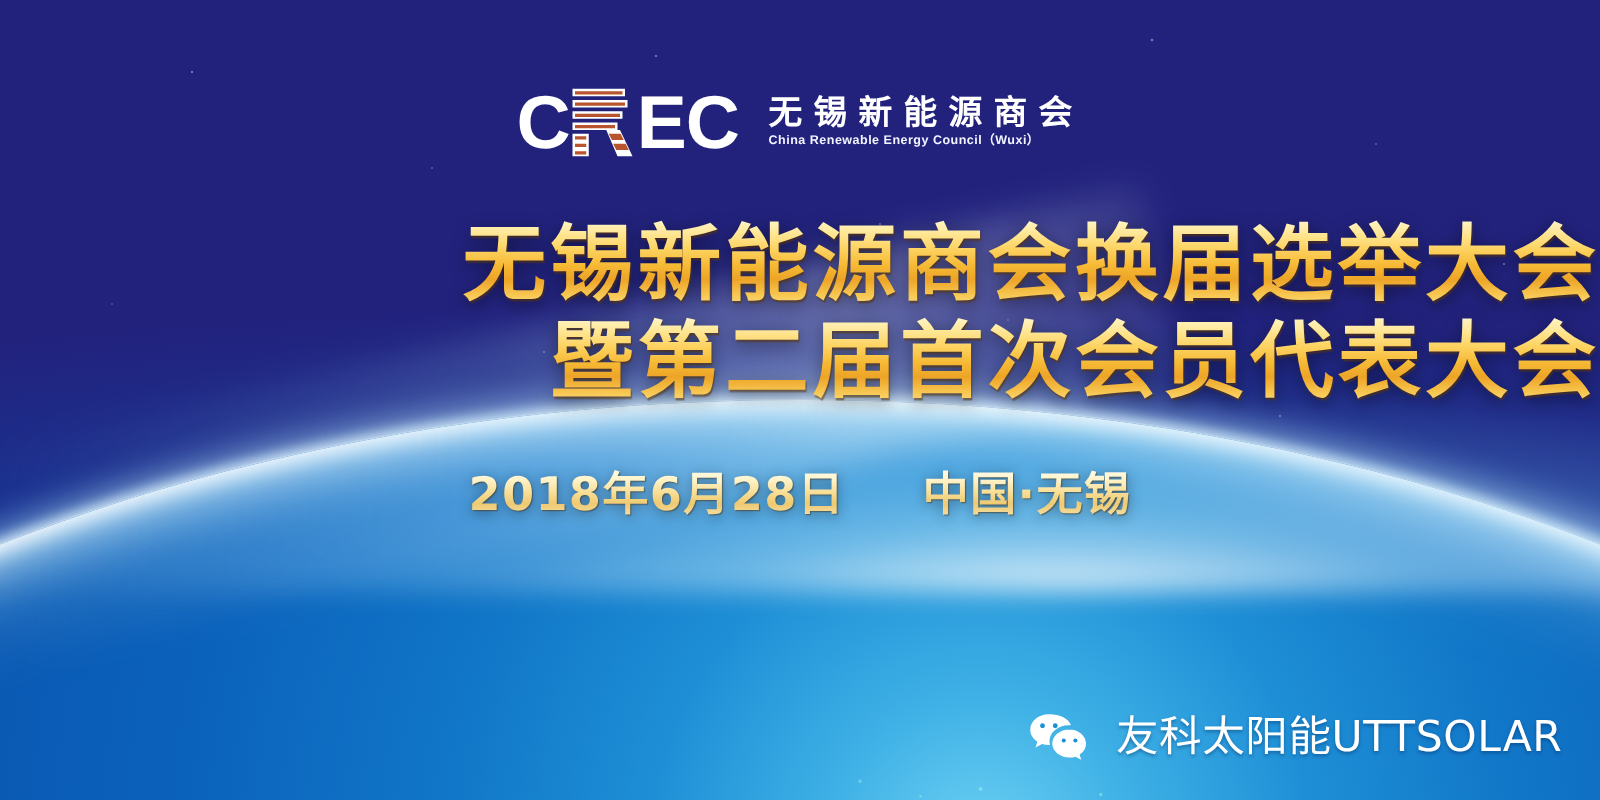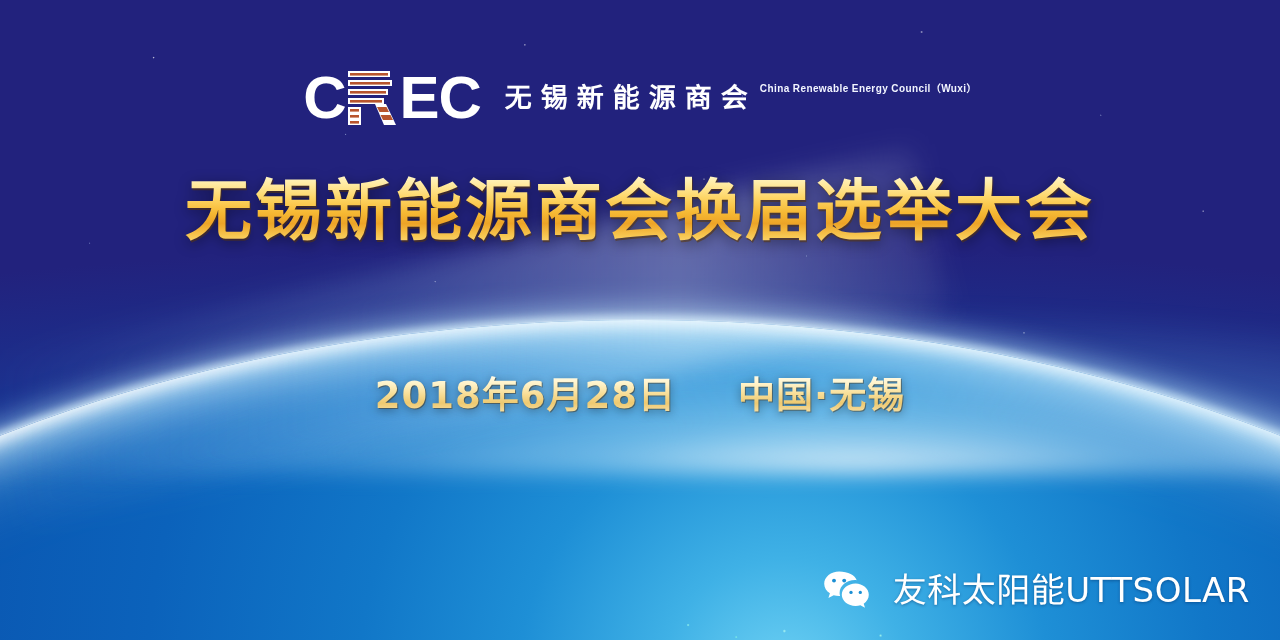--- a/index.html
+++ b/index.html
@@ -180,21 +180,21 @@
   .crec-wordmark .letter{ display:block; }
 
   
   .r-glyph{
     position:relative;
     width:52px; height:58px;
     margin:0 1px;
   }
   .r-glyph svg{ display:block; width:100%; height:100%; }
 
-  .logo-cn-block{ display:flex; flex-direction:row; gap:3px; }
+  .logo-cn-block{ display:flex; flex-direction:column; gap:3px; }
   .logo-cn{
     font-size:27px;
     font-weight:bold;
     color:#ffffff;
     letter-spacing:9px;
     line-height:1.05;
     white-space:nowrap;
     font-family:"DejaVu Sans","Liberation Sans",sans-serif;
   }
   .logo-en{
@@ -203,21 +203,21 @@
     color:#f2f5ff;
     letter-spacing:.4px;
     white-space:nowrap;
     line-height:1.05;
   }
 
   
   .headline{
     position:absolute;
     top:172px; left:0; right:0;
-    text-align:center;
+    text-align:right;
   }
   .headline-line{
     font-family:"DejaVu Sans","Liberation Sans",sans-serif;
     font-weight:bold;
     font-size:67px;
     line-height:78px;
     letter-spacing:3px;
     white-space:nowrap;
     background:linear-gradient(180deg,
       #fff9d8 0%,
@@ -328,20 +328,21 @@
     </div>
 
     <div class="logo-cn-block">
       <div class="logo-cn">无锡新能源商会</div>
       <div class="logo-en">China Renewable Energy Council（Wuxi）</div>
     </div>
   </div>
 
   <div class="headline">
     <div class="headline-line">无锡新能源商会换届选举大会</div>
+    <div class="headline-line">暨第二届首次会员代表大会</div>
   </div>
 
   <div class="meta-line">
     <span class="meta-text">2018年6月28日</span>
     <span class="meta-text">中国·无锡</span>
   </div>
 
   <div class="watermark">
     <span>
       <svg class="wechat-icon" viewBox="0 0 46 40" xmlns="http://www.w3.org/2000/svg" aria-hidden="true">

